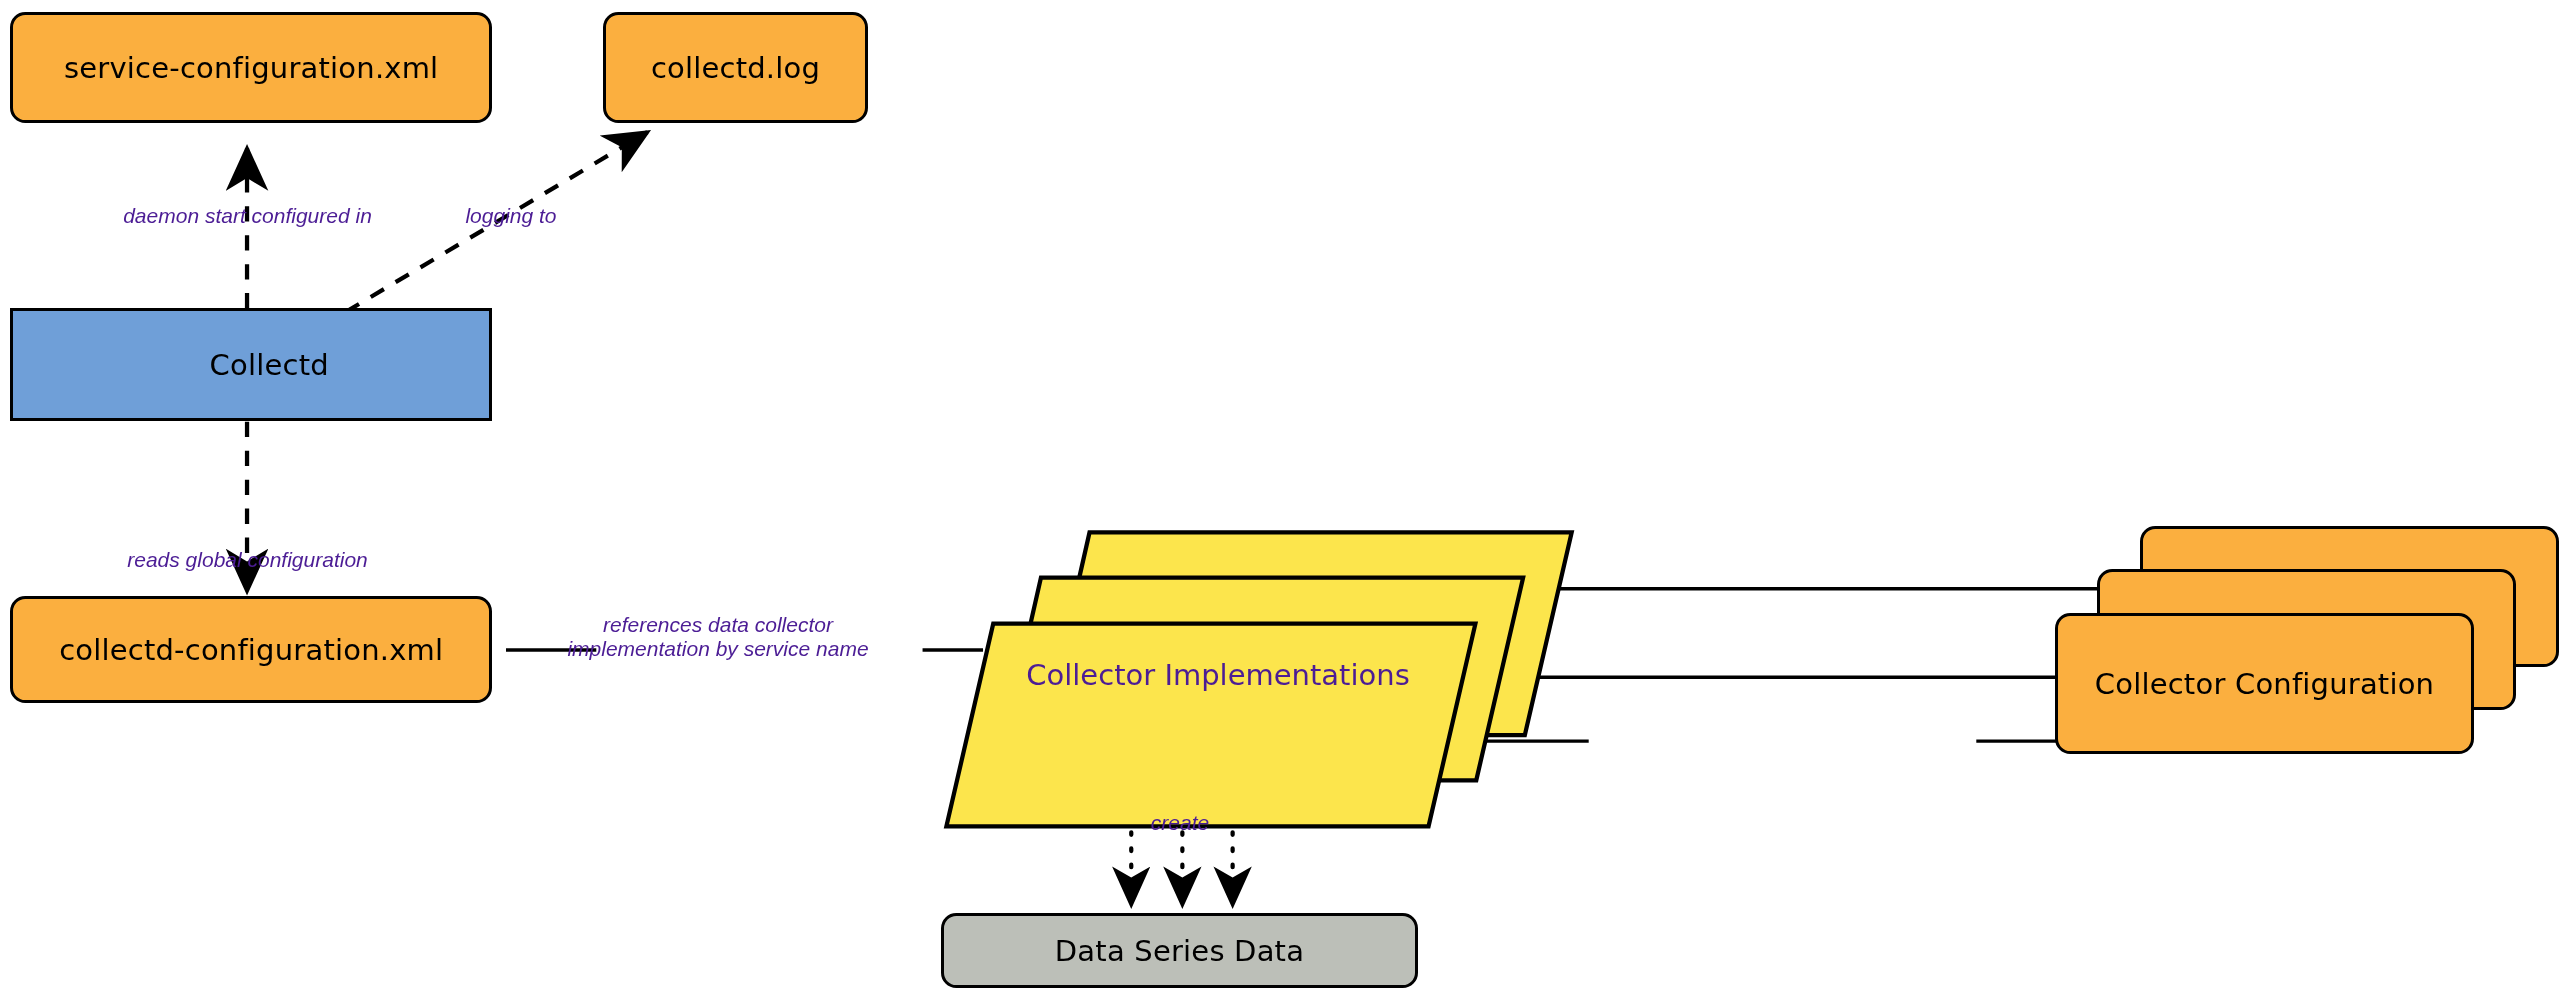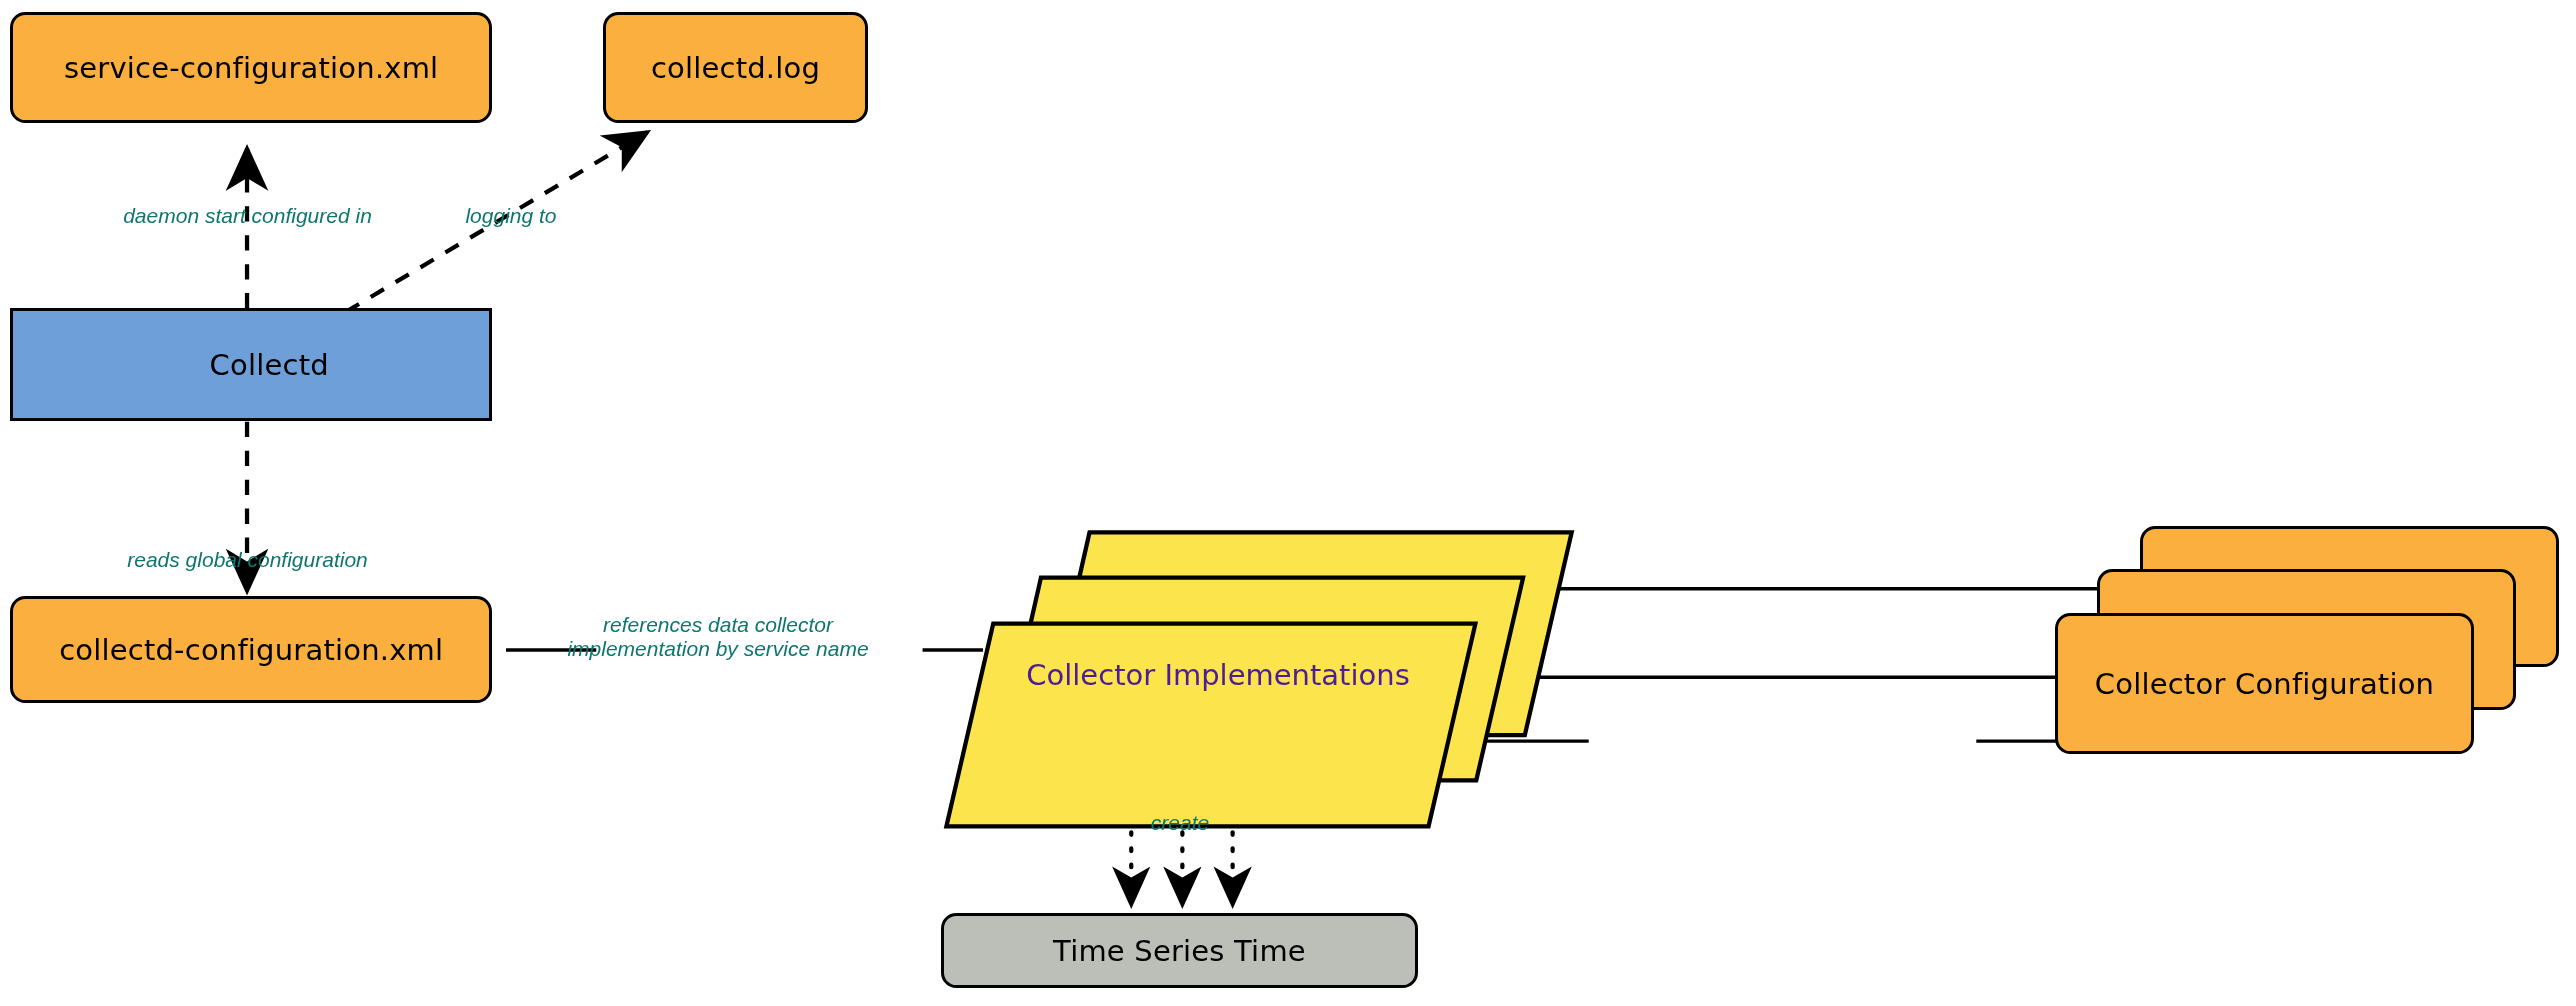--- a/index.html
+++ b/index.html
@@ -45,21 +45,21 @@
   }
   .orange  { background: #FBAF3F; }
   .blue    { background: #6F9FD8; }
   .grey    { background: #BCBFB8; }
   .label-edge {
     position: absolute;
     font-family: "Liberation Sans", sans-serif;
     font-style: italic;
     font-size: 21px;
     line-height: 1.16;
-    color: #0f766e;
+    color: #4c1d95;
     text-align: center;
     white-space: pre-line;
     pointer-events: none;
   }
   .node-text {
     font-size: 29px;
     letter-spacing: 0.2px;
   }
   .pgram-text {
     position: absolute;
@@ -150,21 +150,21 @@
 
   <div class="pgram-text" style="left:1005px; top:658px; width:426px; text-align:center;">Collector Implementations</div>
 
   <div class="node node-rounded orange" style="left:2140px; top:526px; width:419px; height:141px;"></div>
   <div class="node node-rounded orange" style="left:2097px; top:569px; width:419px; height:141px;"></div>
   <div class="node node-rounded orange" style="left:2055px; top:613px; width:419px; height:141px;">
     <span class="node-text">Collector   Configuration</span>
   </div>
 
   <div class="node node-rounded grey" style="left:941px; top:913px; width:477px; height:75px;">
-    <span class="node-text">Time Series Time</span>
+    <span class="node-text">Data Series Data</span>
   </div>
 
   <div class="label-edge" style="left:77px; top:204px; width:341px;">daemon start configured in</div>
 
   <div class="label-edge" style="left:426px; top:204px; width:170px;">logging to</div>
 
   <div class="label-edge" style="left:77px; top:509px; width:341px;margin-top:39px;">reads global configuration</div>
 
   <div class="label-edge" style="left:518px; top:613px; width:400px;">references data collector
 implementation by service name</div>

